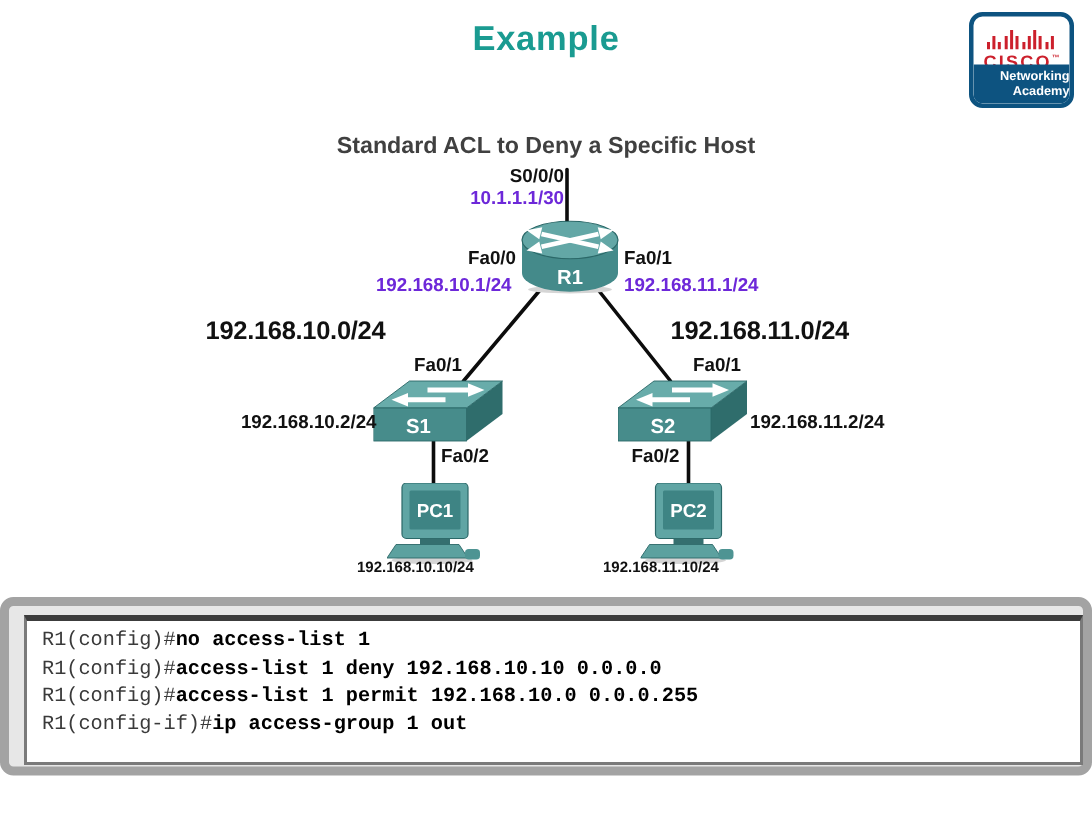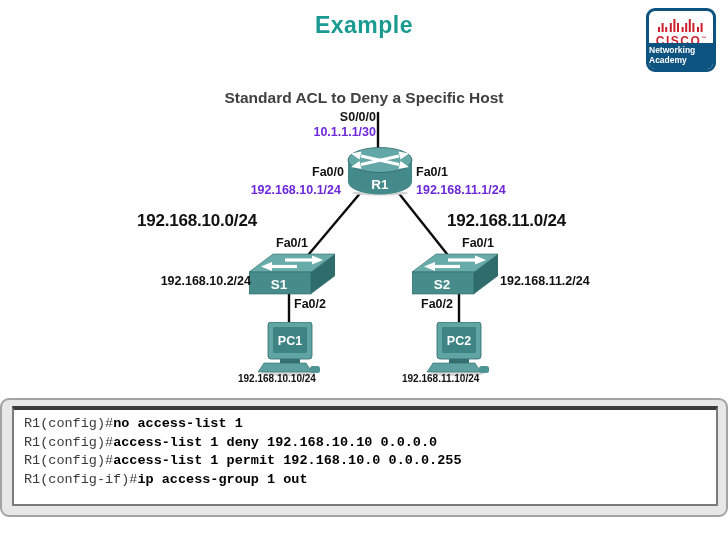--- a/index.html
+++ b/index.html
@@ -20,21 +20,21 @@
     box-sizing:border-box;overflow:hidden;
   }
   .logo-top{height:36px;display:flex;flex-direction:column;align-items:center;justify-content:flex-end;}
   .bridge{display:block;margin-bottom:0;}
   .brand{
     font-size:12px;font-weight:bold;color:#CC202C;letter-spacing:1.5px;line-height:12px;
   }
   .brand .tm{font-size:5px;letter-spacing:0;vertical-align:super;color:#CC202C;}
   .logo-bottom{
     position:absolute;left:0;right:0;bottom:0;height:23px;background:#0D5380;
-    color:#fff;text-align:left;font-size:8.5px;font-weight:bold;line-height:9.5px;
+    color:#fff;text-align:right;font-size:8.5px;font-weight:bold;line-height:9.5px;
     padding-top:3px;
   }
   
   .diagram-title{
     position:absolute;top:89px;left:0;width:728px;text-align:center;
     font-size:15.5px;font-weight:bold;color:#404040;
   }
   .links{position:absolute;top:0;left:0;z-index:1;}
   .device{position:absolute;z-index:2;}
   .lbl{
@@ -44,21 +44,21 @@
   .if{font-size:12.5px;}
   .ip{font-size:12.5px;}
   .ip-blue{color:#6d28d9;}
   .net{font-size:17px;letter-spacing:-0.2px;}
   .hostip{font-size:10px;}
   .r{text-align:left;}
   
   .console-wrap{
     position:absolute;top:398px;left:0px;width:728px;height:119px;
     background:#e7e7e7;border-radius:9px;box-sizing:border-box;
-    border:2px solid #a3a3a3;
+    border:6px solid #a3a3a3;
   }
   .console{
     position:absolute;top:6px;left:10px;width:706px;height:100px;
     background:#fff;box-sizing:border-box;
     border-top:4px solid #3C3C3C;border-left:2px solid #7a7a7a;
     border-right:2px solid #7a7a7a;border-bottom:2px solid #7a7a7a;
     padding:5px 0 0 10px;
   }
   .cline{
     font-family:"Liberation Mono","DejaVu Sans Mono",monospace;

